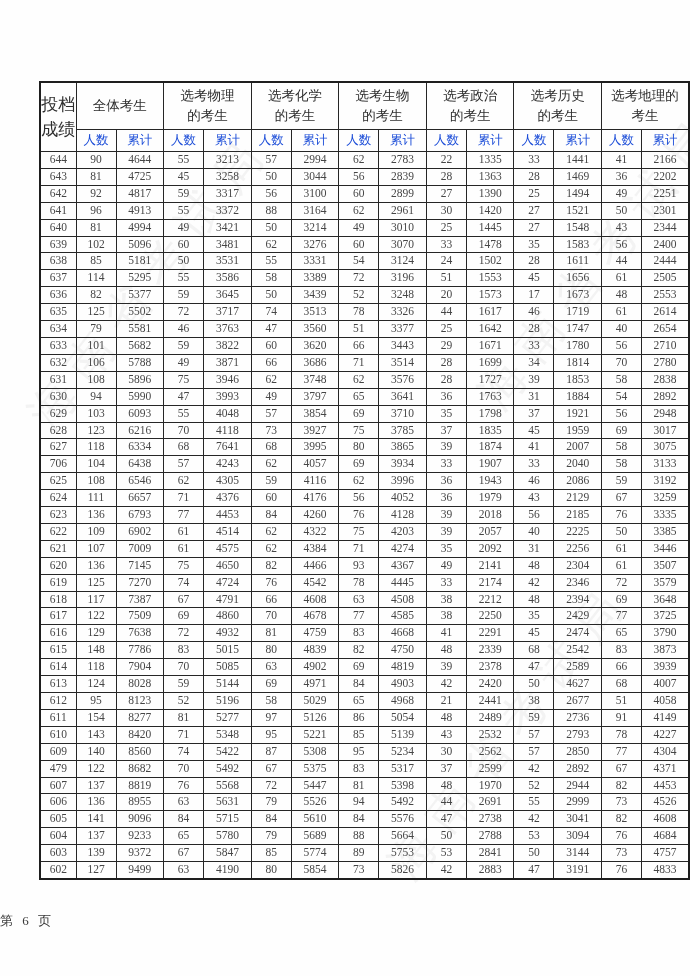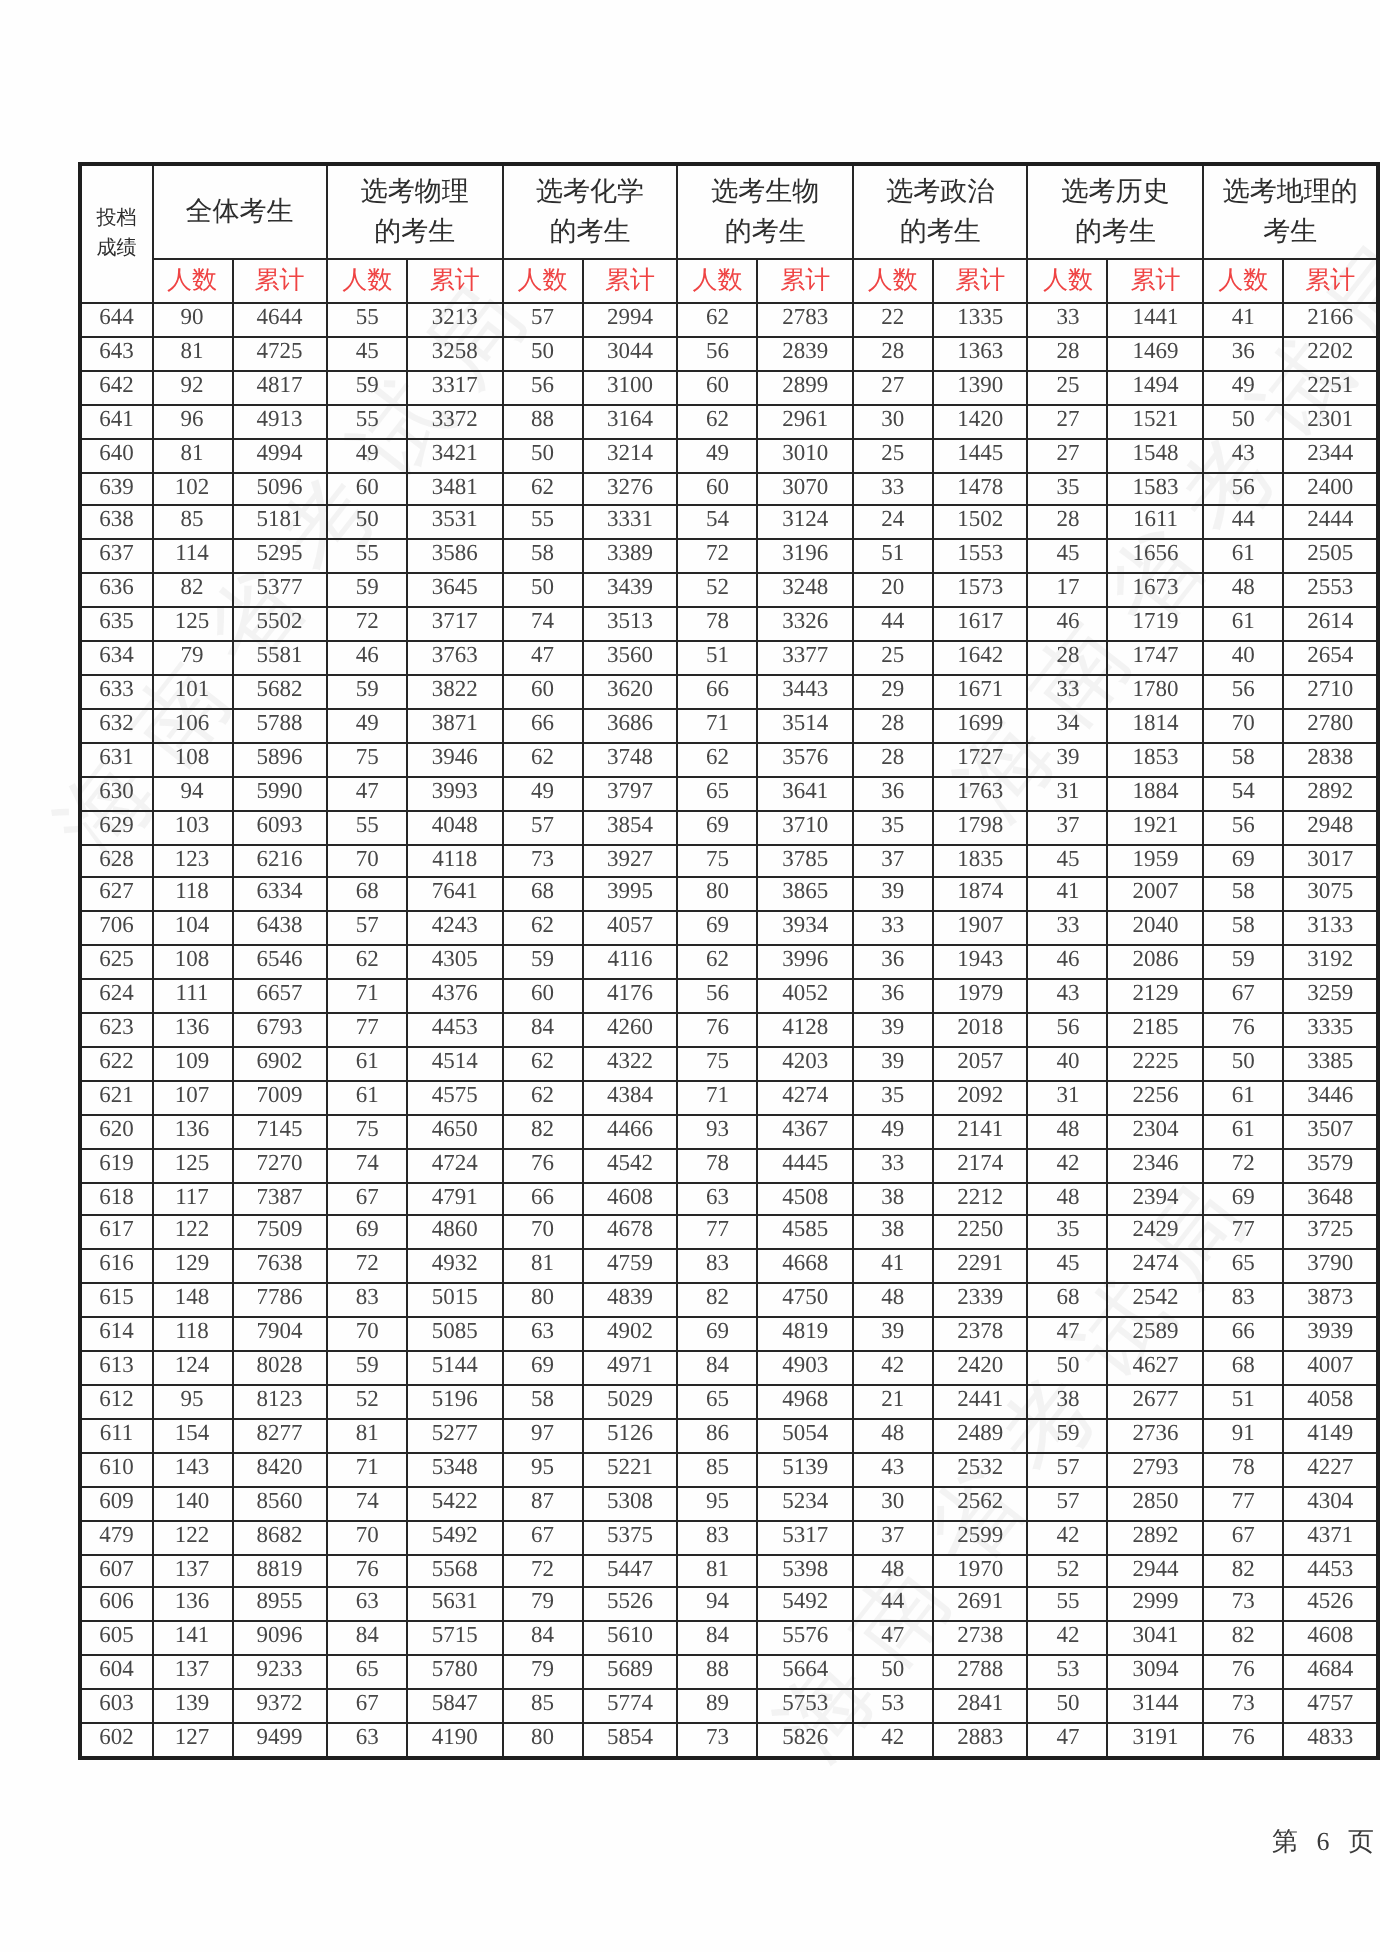--- a/index.html
+++ b/index.html
@@ -34,35 +34,35 @@
     z-index:1;
   }
   table.score-table{border:2px solid #1e1e1e;}
   .score-table th,.score-table td{
     border:1px solid #262626;
     text-align:center;vertical-align:middle;
     padding:0;font-weight:normal;
     overflow:hidden;white-space:nowrap;
   }
   .score-head{
-    font-size:10px;line-height:1.5;color:#2e2e2e;
+    font-size:17px;line-height:1.5;color:#2e2e2e;
   }
   .group-cell{
     height:46px;font-size:13.5px;line-height:1.5;color:#2e2e2e;
   }
   .sub-cell{
-    height:21px;font-size:12.5px;color:#ef4444;
+    height:21px;font-size:12.5px;color:#1d4ed8;
   }
   .score-table td{
     height:15.9px;line-height:15.9px;
     font-size:11.5px;color:#464646;
   }
   .footer{
     position:absolute;left:0;top:912px;width:690px;
-    text-align:right;font-size:13px;
+    text-align:left;font-size:13px;
     letter-spacing:3px;color:#3a3a3a;z-index:1;
   }
 </style>
 </head>
 <body>
 
 <div class="sheet">
 
   <div class="wm wm1" style="color: rgb(154, 154, 154);">海南省考试局</div>
   <div class="wm wm2" style="color: rgb(154, 154, 154);">海南省考试局</div>

